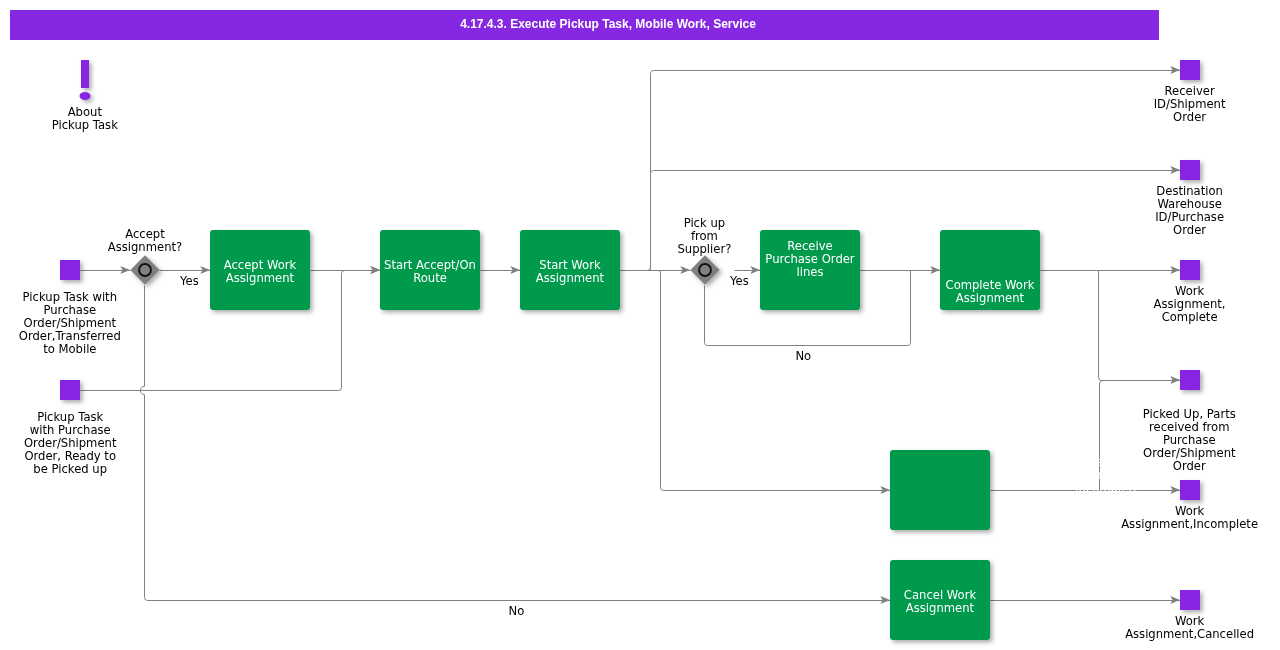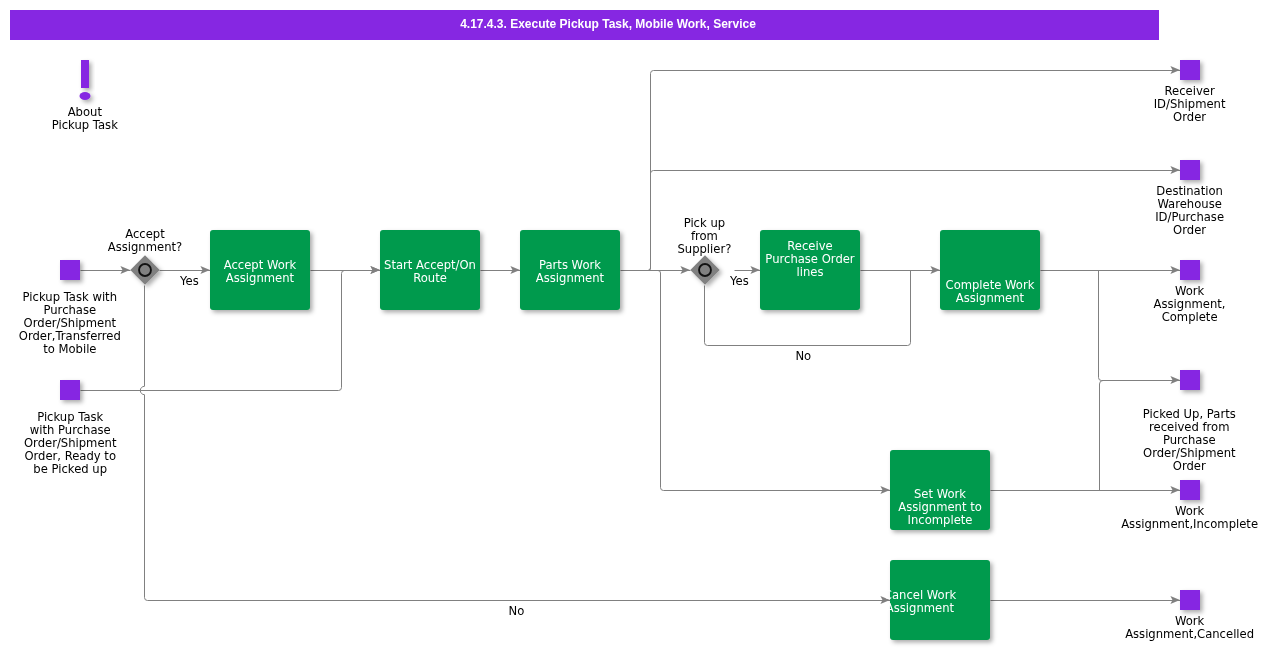--- a/index.html
+++ b/index.html
@@ -153,30 +153,30 @@
 Assignment,Cancelled</div>
       <div class="node-label" style="position: absolute; left: -55px; width: 400px; top: 228.3px;">Accept
 Assignment?</div>
       <div class="node-label" style="position: absolute; left: 504.4px; width: 400px; top: 217px;">Pick up
 from
 Supplier?</div>
       <div class="task-label" style="position: absolute; left: 60px; width: 400px; top: 258.7px;">Accept Work
 Assignment</div>
       <div class="task-label" style="position: absolute; left: 230px; width: 400px; top: 258.7px;">Start Accept/On
 Route</div>
-      <div class="task-label" style="position: absolute; left: 370px; width: 400px; top: 258.7px;">Parts Work
+      <div class="task-label" style="position: absolute; left: 370px; width: 400px; top: 258.7px;">Start Work
 Assignment</div>
       <div class="task-label" style="position: absolute; left: 610px; width: 400px; top: 240px;">Receive
 Purchase Order
 lines</div>
       <div class="task-label" style="position: absolute; left: 790px; width: 400px; top: 258.7px; margin-top: 20px;">Complete Work
 Assignment</div>
-      <div class="task-label" style="position: absolute; left: 740px; width: 400px; top: 488px;">Set Work
+      <div class="task-label" style="position: absolute; left: 740px; width: 400px; top: 456px; text-align: right;">Set Work
 Assignment to
 Incomplete</div>
-      <div class="task-label" style="position: absolute; left: 720px; width: 400px; top: 588.7px;">Cancel Work
+      <div class="task-label" style="position: absolute; left: 740px; width: 400px; top: 588.7px;">Cancel Work
 Assignment</div>
       <div class="flow-label" style="position: absolute; left: -10.6px; width: 400px; top: 275.3px;">Yes</div>
       <div class="flow-label" style="position: absolute; left: 316.4px; width: 400px; top: 605.2px;">No</div>
       <div class="flow-label" style="position: absolute; left: 539.4px; width: 400px; top: 275.3px;">Yes</div>
       <div class="flow-label" style="position: absolute; left: 603.3px; width: 400px; top: 350.2px;">No</div>
     </div>
 </div>
 
 </body></html>

